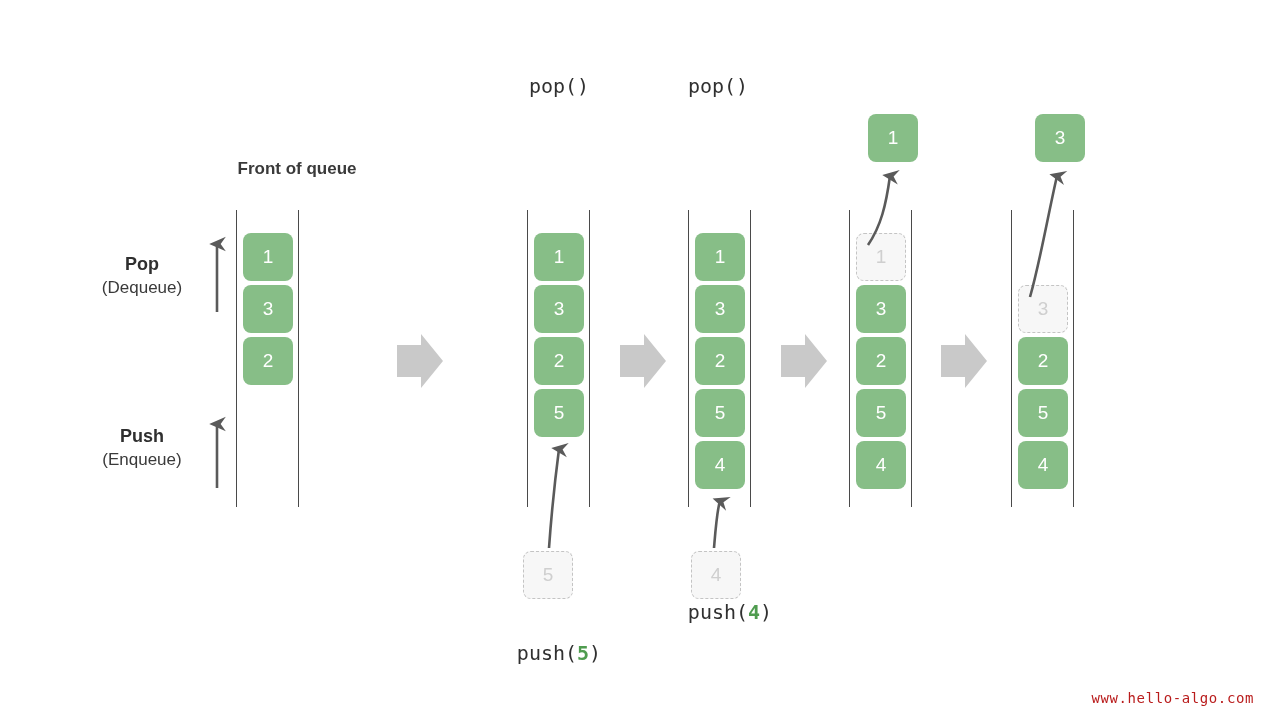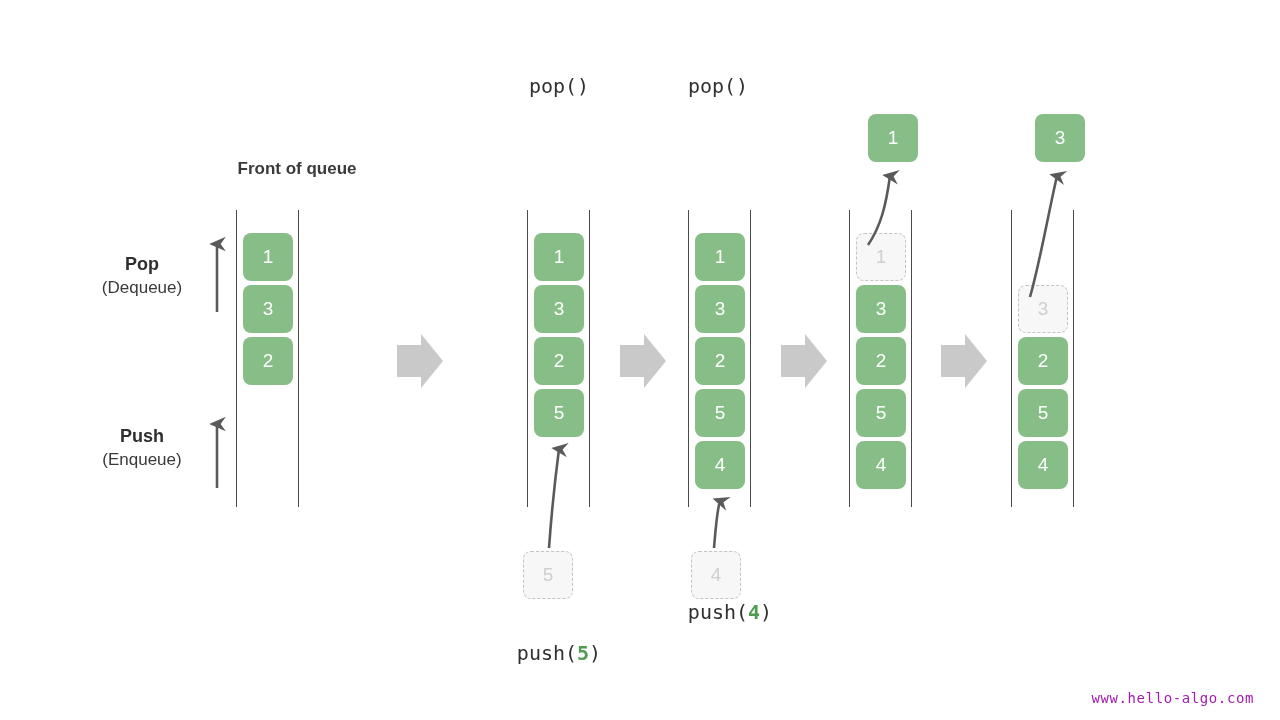--- a/index.html
+++ b/index.html
@@ -84,21 +84,21 @@
     letter-spacing: 0px;
   }
   .op-label .num { color: #4f9c4f; font-weight: bold; }
 
   .watermark {
     position: absolute;
     right: 26px;
     bottom: 14px;
     font-family: "DejaVu Sans Mono", "Liberation Mono", monospace;
     font-size: 14px;
-    color: #a21caf;
+    color: #b91c1c;
     letter-spacing: 0.6px;
   }
 
   
   .rail {
     position: absolute;
     width: 1.4px;
     background: #4a4a4a;
     top: 210px;
     height: 297px;

